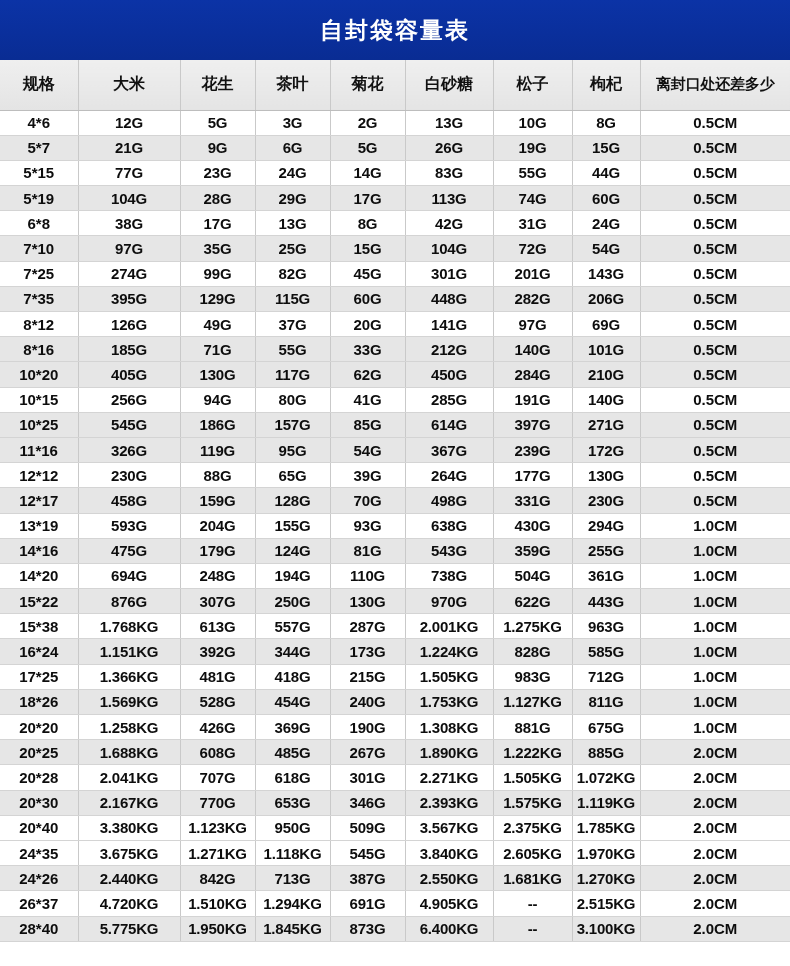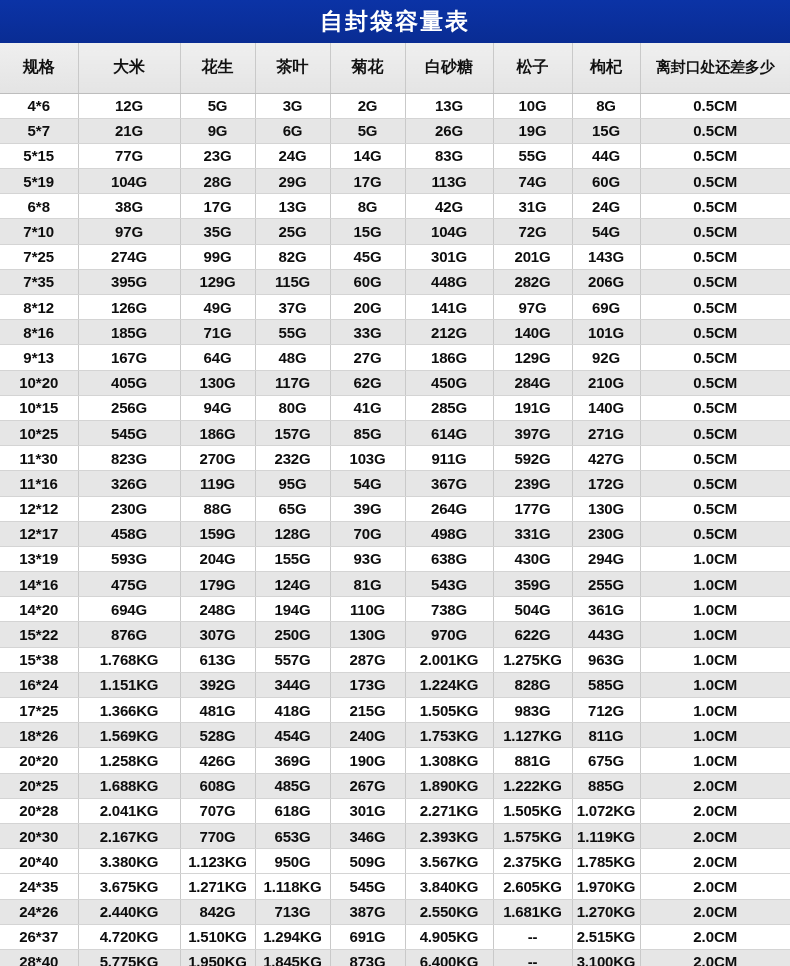--- a/index.html
+++ b/index.html
@@ -17,21 +17,21 @@
   .page {
     width: 790px;
     height: 966px;
     position: relative;
     background: #ffffff;
     box-sizing: border-box;
   }
 
   
   .title-bar {
-    height: 43px;
+    height: 60px;
     background: #0a31a0;
     background: linear-gradient(180deg, #0b33a6 0%, #0a2f9c 55%, #092c93 100%);
     display: flex;
     align-items: center;
     justify-content: center;
     box-sizing: border-box;
   }
   .title-text {
     color: #ffffff;
     font-size: 23px;
@@ -253,31 +253,20 @@
             <td class="spec">8*16</td>
             <td>185G</td>
             <td>71G</td>
             <td>55G</td>
             <td>33G</td>
             <td>212G</td>
             <td>140G</td>
             <td>101G</td>
             <td class="gap">0.5CM</td>
           </tr>
-          <tr class="odd">
-            <td class="spec">9*13</td>
-            <td>167G</td>
-            <td>64G</td>
-            <td>48G</td>
-            <td>27G</td>
-            <td>186G</td>
-            <td>129G</td>
-            <td>92G</td>
-            <td class="gap">0.5CM</td>
-          </tr>
           <tr class="even">
             <td class="spec">10*20</td>
             <td>405G</td>
             <td>130G</td>
             <td>117G</td>
             <td>62G</td>
             <td>450G</td>
             <td>284G</td>
             <td>210G</td>
             <td class="gap">0.5CM</td>
@@ -297,31 +286,20 @@
             <td class="spec">10*25</td>
             <td>545G</td>
             <td>186G</td>
             <td>157G</td>
             <td>85G</td>
             <td>614G</td>
             <td>397G</td>
             <td>271G</td>
             <td class="gap">0.5CM</td>
           </tr>
-          <tr class="odd">
-            <td class="spec">11*30</td>
-            <td>823G</td>
-            <td>270G</td>
-            <td>232G</td>
-            <td>103G</td>
-            <td>911G</td>
-            <td>592G</td>
-            <td>427G</td>
-            <td class="gap">0.5CM</td>
-          </tr>
           <tr class="even">
             <td class="spec">11*16</td>
             <td>326G</td>
             <td>119G</td>
             <td>95G</td>
             <td>54G</td>
             <td>367G</td>
             <td>239G</td>
             <td>172G</td>
             <td class="gap">0.5CM</td>

